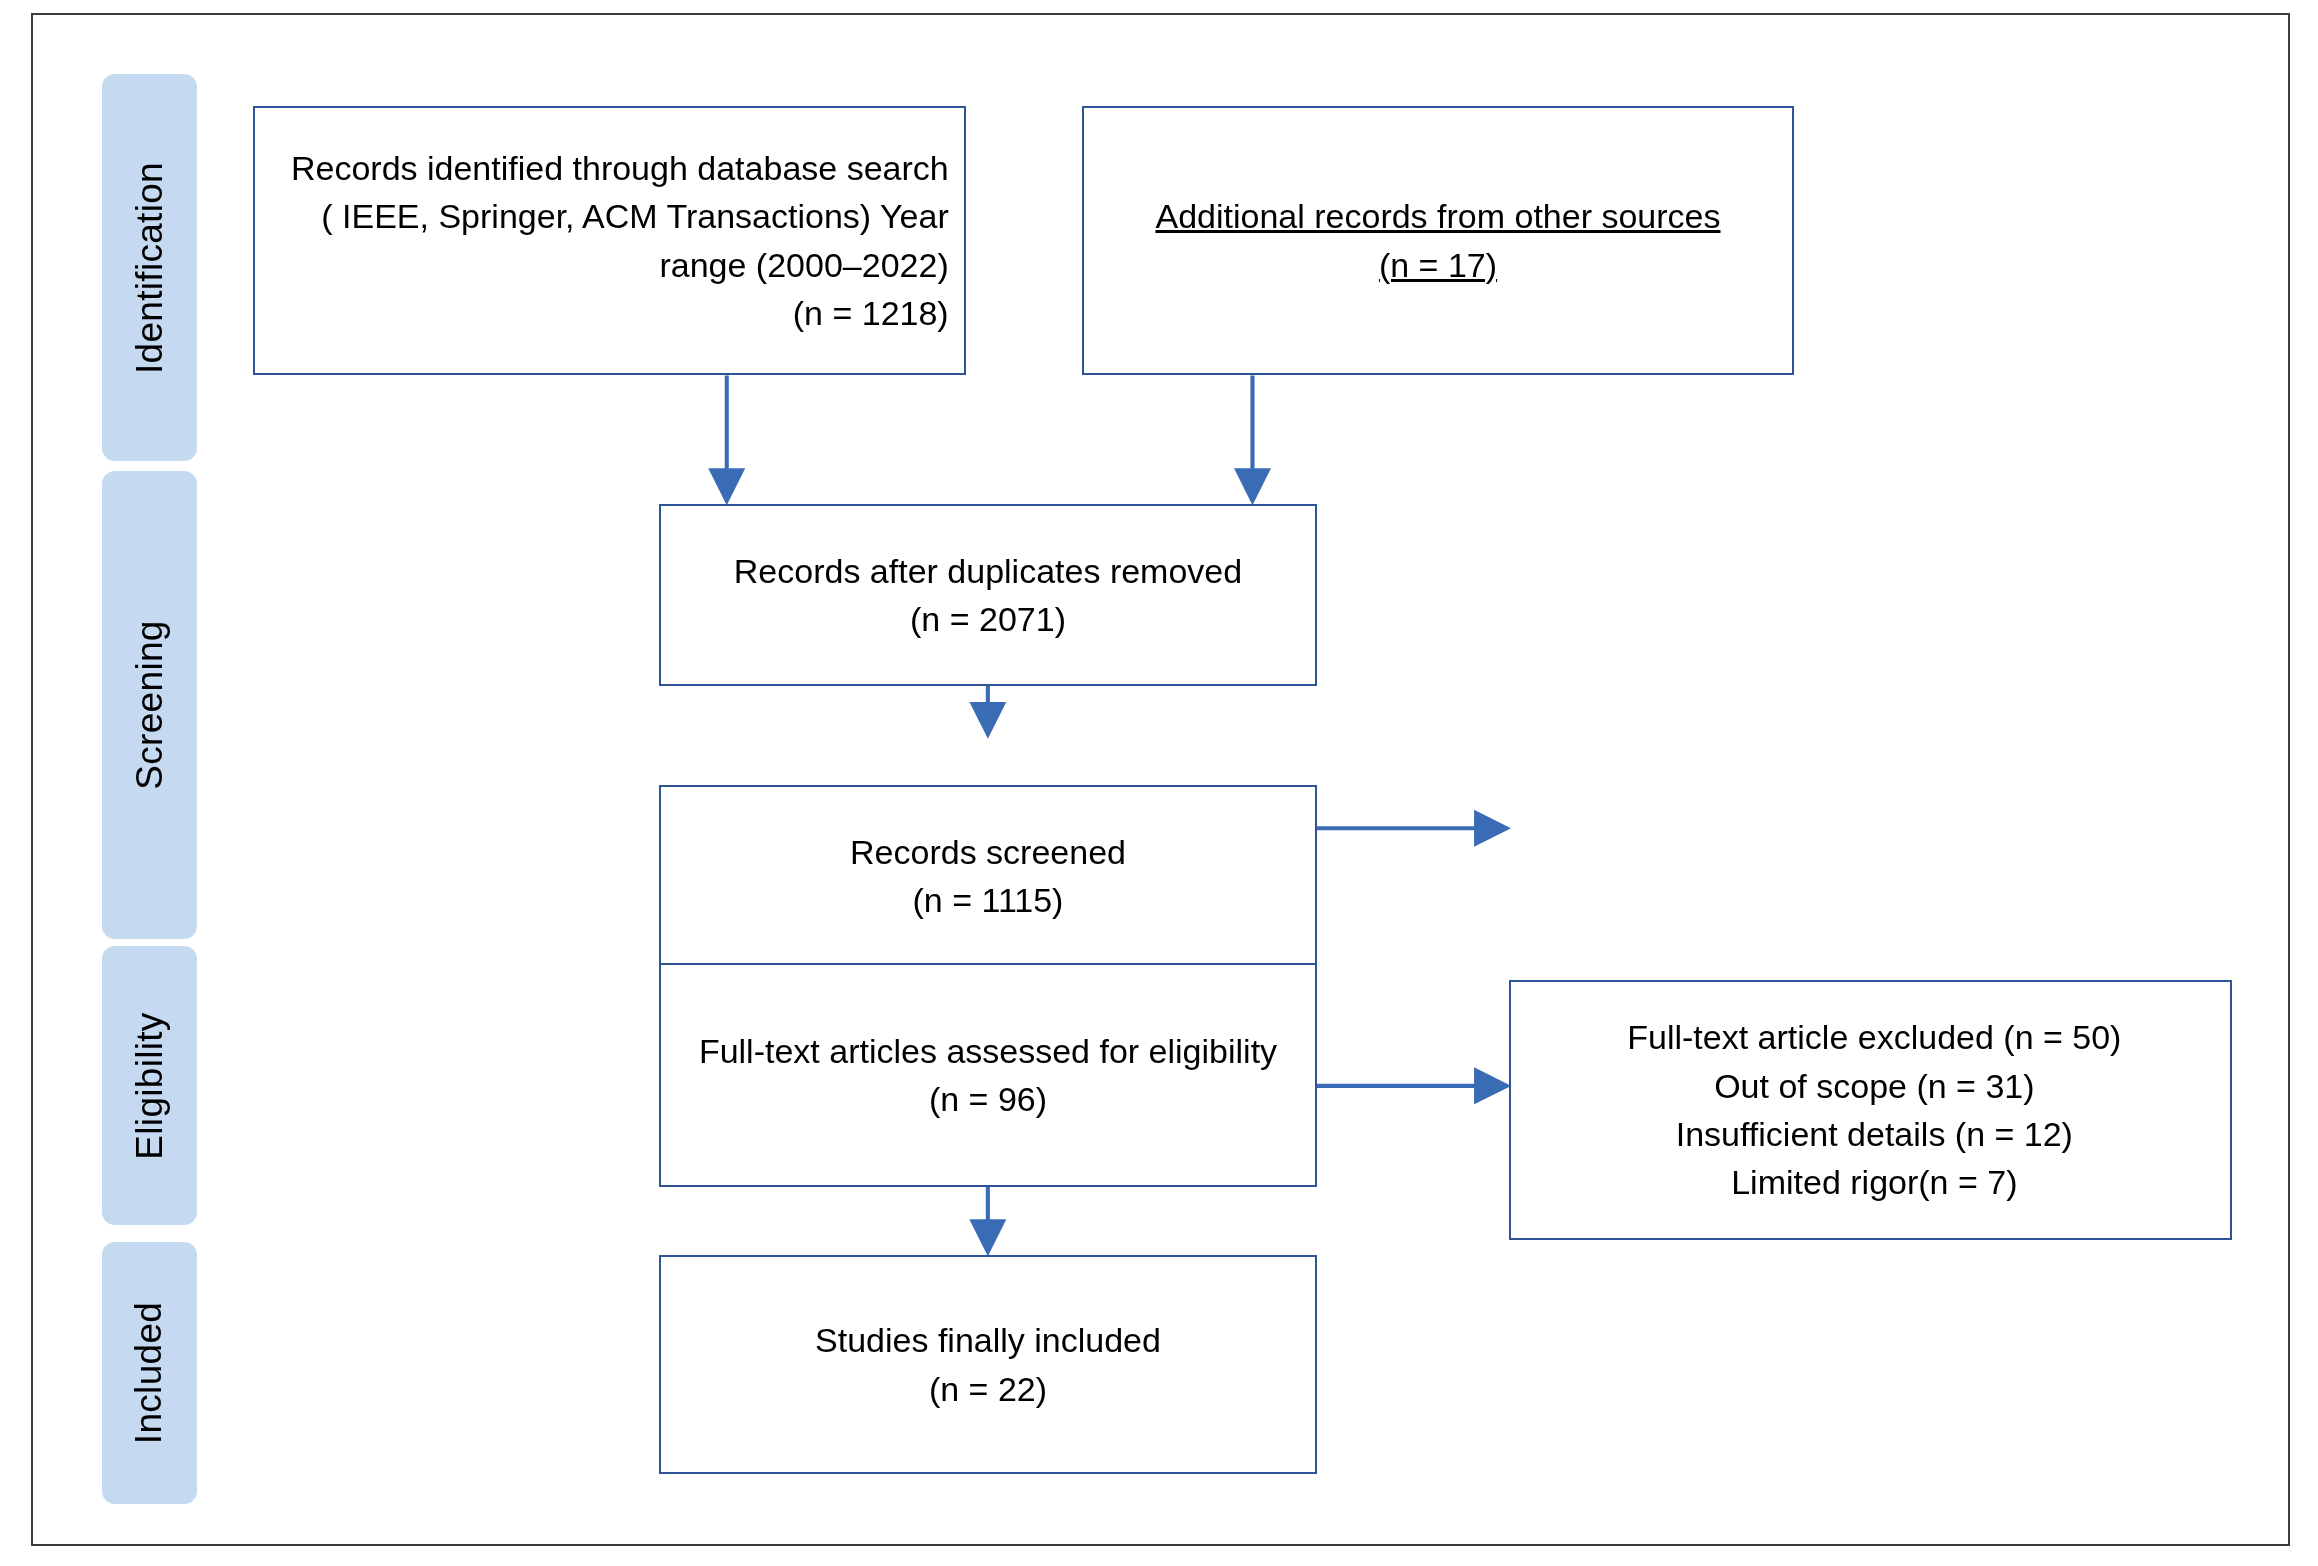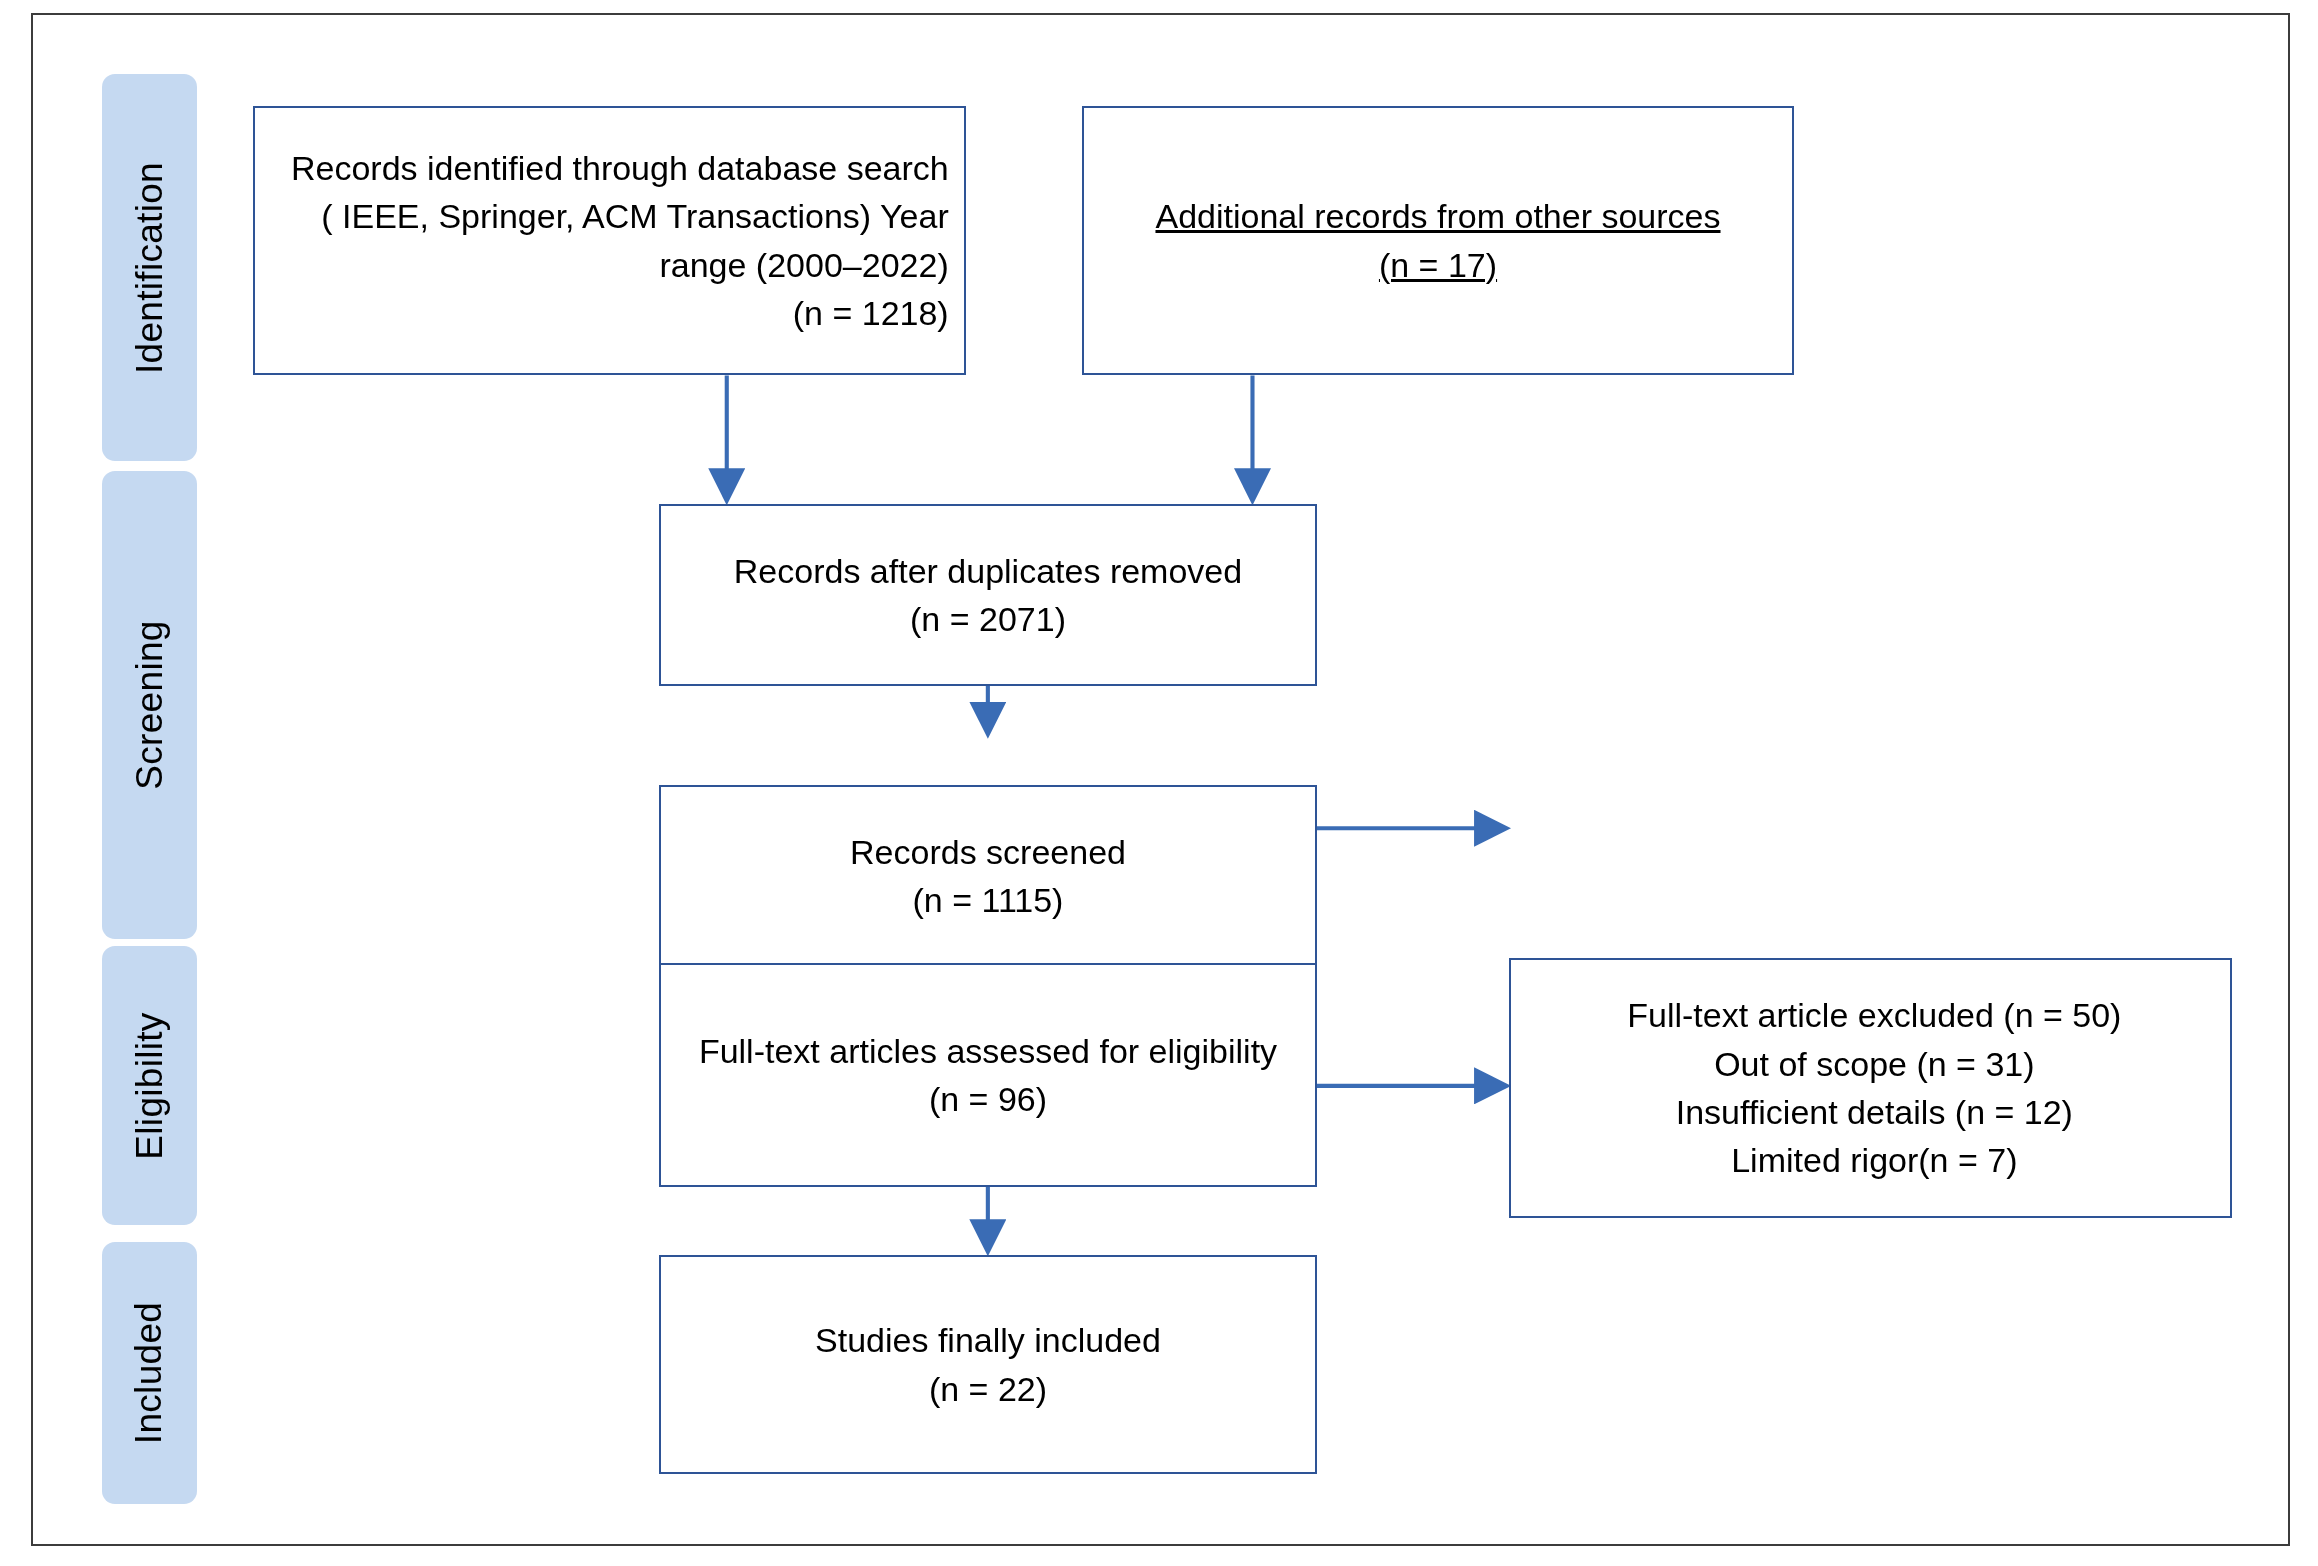--- a/index.html
+++ b/index.html
@@ -44,21 +44,21 @@
     padding:5.9px 15.3px;
   }
   .box .btxt{width:100%;white-space:pre-line;}
 
   #box-db-search   {left:220px; top:91px;  width:713px; height:269px;text-align:right;}
   #box-other-src   {left:1049px;top:91px;  width:712px; height:269px;text-decoration:underline;}
   #box-dedup       {left:626px;top:489px;  width:658px; height:182px;}
   #box-screened    {left:626px;top:722px; width:658px; height:182px;margin-top:48px;}
   #box-excluded    {left:1476px;top:722px; width:723px; height:179px;}
   #box-fulltext    {left:626px;top:948px; width:658px; height:224px;}
-  #box-ft-excluded {left:1476px;top:943px; width:723px; height:260px;padding-left:23px;}
+  #box-ft-excluded {left:1476px;top:965px; width:723px; height:260px;padding-left:23px;}
   #box-included    {left:626px;top:1240px; width:658px; height:219px;}
 
   
   #connectors{position:absolute;left:0;top:0;width:2319px;height:1566px;pointer-events:none;}
 </style>
 </head>
 <body>
 
 <div id="stage">
   <div id="frame">

